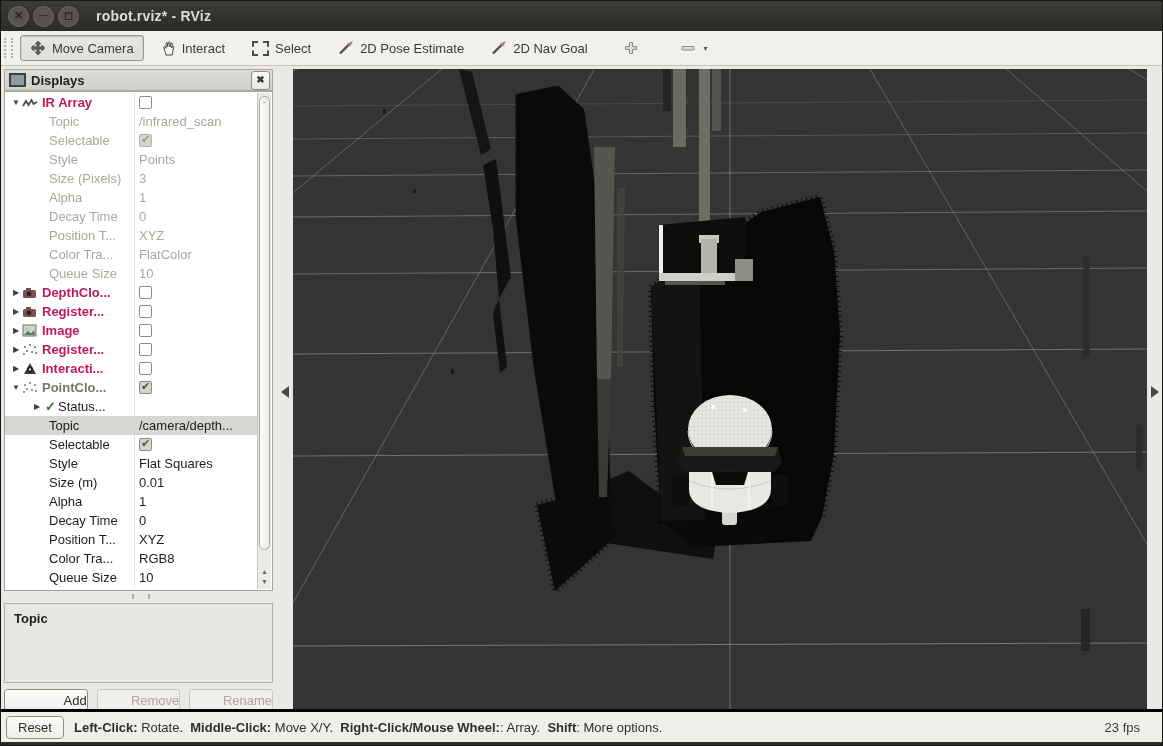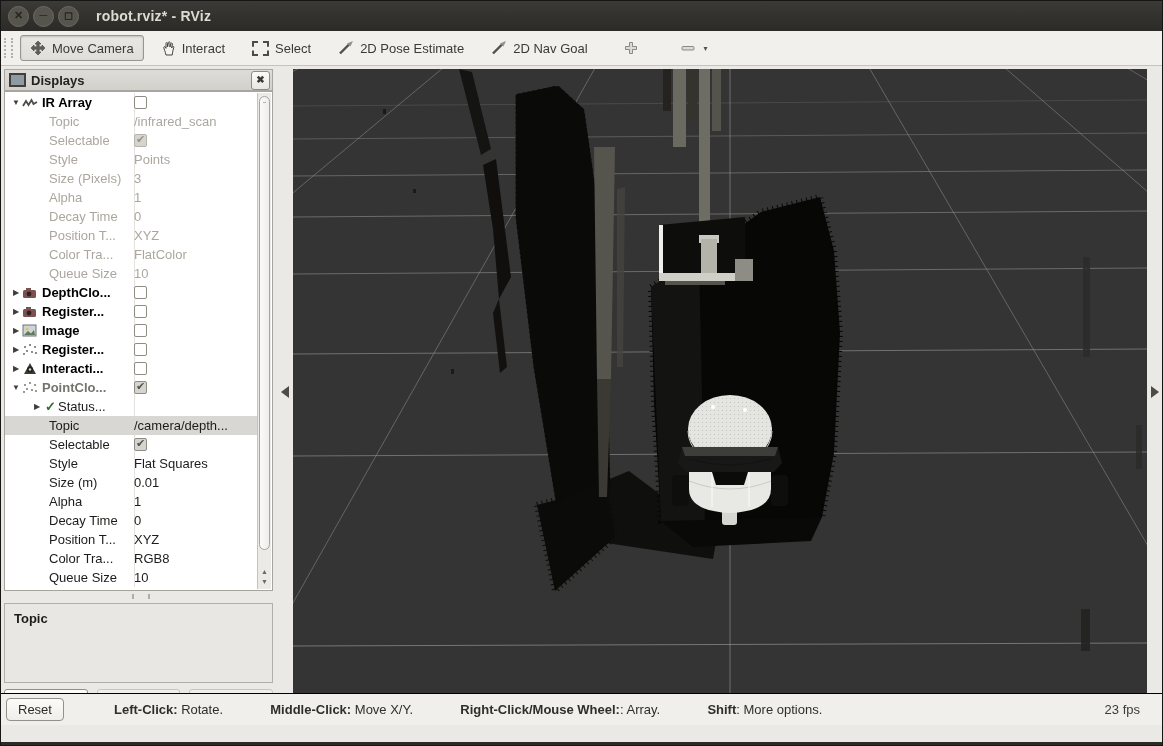--- a/index.html
+++ b/index.html
@@ -29,25 +29,25 @@
   .monicon{width:13px;height:10px;border:2px solid #413f3b;background:#8f9ba3;margin:0 5px 0 4px;}
   .pclose{margin-left:auto;margin-right:2px;width:17px;height:17px;border:1px solid #8f8b85;border-radius:3px;
     background:linear-gradient(#fbfbfa,#e9e7e3);color:#3c3a36;font-size:10px;font-weight:bold;line-height:16px;text-align:center;}
   .tree{position:absolute;top:24px;left:0;right:0;height:500px;background:#ffffff;border:1px solid #a7a39d;
     box-sizing:border-box;overflow:hidden;font-size:13px;color:#1c1c1a;}
   .rows{position:absolute;top:1px;left:0;right:13px;}
   .rows::before{content:"";position:absolute;left:129px;top:0;bottom:0;width:1px;background:#e4e2de;}
   .trow{height:19px;display:flex;align-items:center;position:relative;}
   .trow.selected{background:#d8d7d3;}
   .lcol{width:129px;display:flex;align-items:center;height:100%;box-sizing:border-box;overflow:hidden;white-space:nowrap;}
-  .rcol{flex:1;display:flex;align-items:center;overflow:hidden;white-space:nowrap;}
+  .rcol{flex:1;padding-left:5px;display:flex;align-items:center;overflow:hidden;white-space:nowrap;}
   .trow.dis{color:#aba79e;}
   .tw{width:12px;margin-left:5px;font-size:8px;color:#3f3e3a;flex:none;text-align:center;}
   .gic{flex:none;margin-right:4px;display:flex;align-items:center;}
-  .glbl{font-weight:bold;color:#000000;}
+  .glbl{font-weight:bold;color:#be185d;}
   .glbl.gray{color:#75746c;}
   .plbl{padding-left:44px;}
   .slbl{padding-left:0;}
   .stw{width:12px;margin-left:26px;font-size:8px;color:#3f3e3a;flex:none;text-align:center;}
   .chk{color:#2f7030;font-weight:bold;width:15px;flex:none;text-align:center;}
   .cb{width:13px;height:13px;box-sizing:border-box;border:1px solid #8f8c85;border-radius:2px;background:#fff;position:relative;flex:none;}
   .cb.checked{background:#d6d4cf;}
   .cb.checked::after{content:"\2714";position:absolute;left:1px;top:-2px;font-size:11px;color:#55534c;}
   .cb.disb{border-color:#b7b4ad;}
   .cb.disb.checked::after{color:#989588;}
@@ -65,25 +65,25 @@
   .pbtns{position:absolute;top:622px;left:0;right:0;display:flex;gap:9px;}
   .pbtn{flex:1;height:24px;box-sizing:border-box;border:1px solid #948f86;border-radius:3px;
     background:linear-gradient(#fdfdfc,#efeeeb);font-size:13px;color:#2c2b28;text-align:right;line-height:21px;}
   .pbtn.dis{color:#aba79d;border-color:#c9c6c0;background:#f0efec;}
   
   .viewport{position:absolute;left:292px;top:68px;width:854px;height:640px;background:#343434;}
   .sparrow{position:absolute;width:0;height:0;}
   .spl{left:280px;top:385px;border-top:6px solid transparent;border-bottom:6px solid transparent;border-right:8px solid #4d4b46;}
   .spr{left:1150px;top:385px;border-top:6px solid transparent;border-bottom:6px solid transparent;border-left:8px solid #4d4b46;}
   
-  .statusbar{position:absolute;left:0;right:0;bottom:20px;height:31px;background:#f0efec;border-top:1px solid #000000;
+  .statusbar{position:absolute;left:0;right:0;bottom:2px;height:31px;background:#f0efec;border-top:3px solid #000000;
     display:flex;align-items:center;font-size:13px;color:#2e2e2b;justify-content:flex-end;}
   .reset{margin:0 10px 0 5px;padding:3px 11px;border:1px solid #94908a;border-radius:4px;
     background:linear-gradient(#fbfbfa,#efeeea);color:#2c2b28;}
-  .seg.b{font-weight:bold;margin-left:40px;}
+  .seg.b{font-weight:bold;}
   .seg{white-space:pre;}
   .fps{margin-left:auto;margin-right:22px;color:#3b3b38;}
   .bottomedge{position:absolute;left:0;right:0;bottom:0;height:3px;background:#2c2b28;}
 </style>
 </head>
 <body>
 
 <div class="window">
 
   <div class="titlebar">

